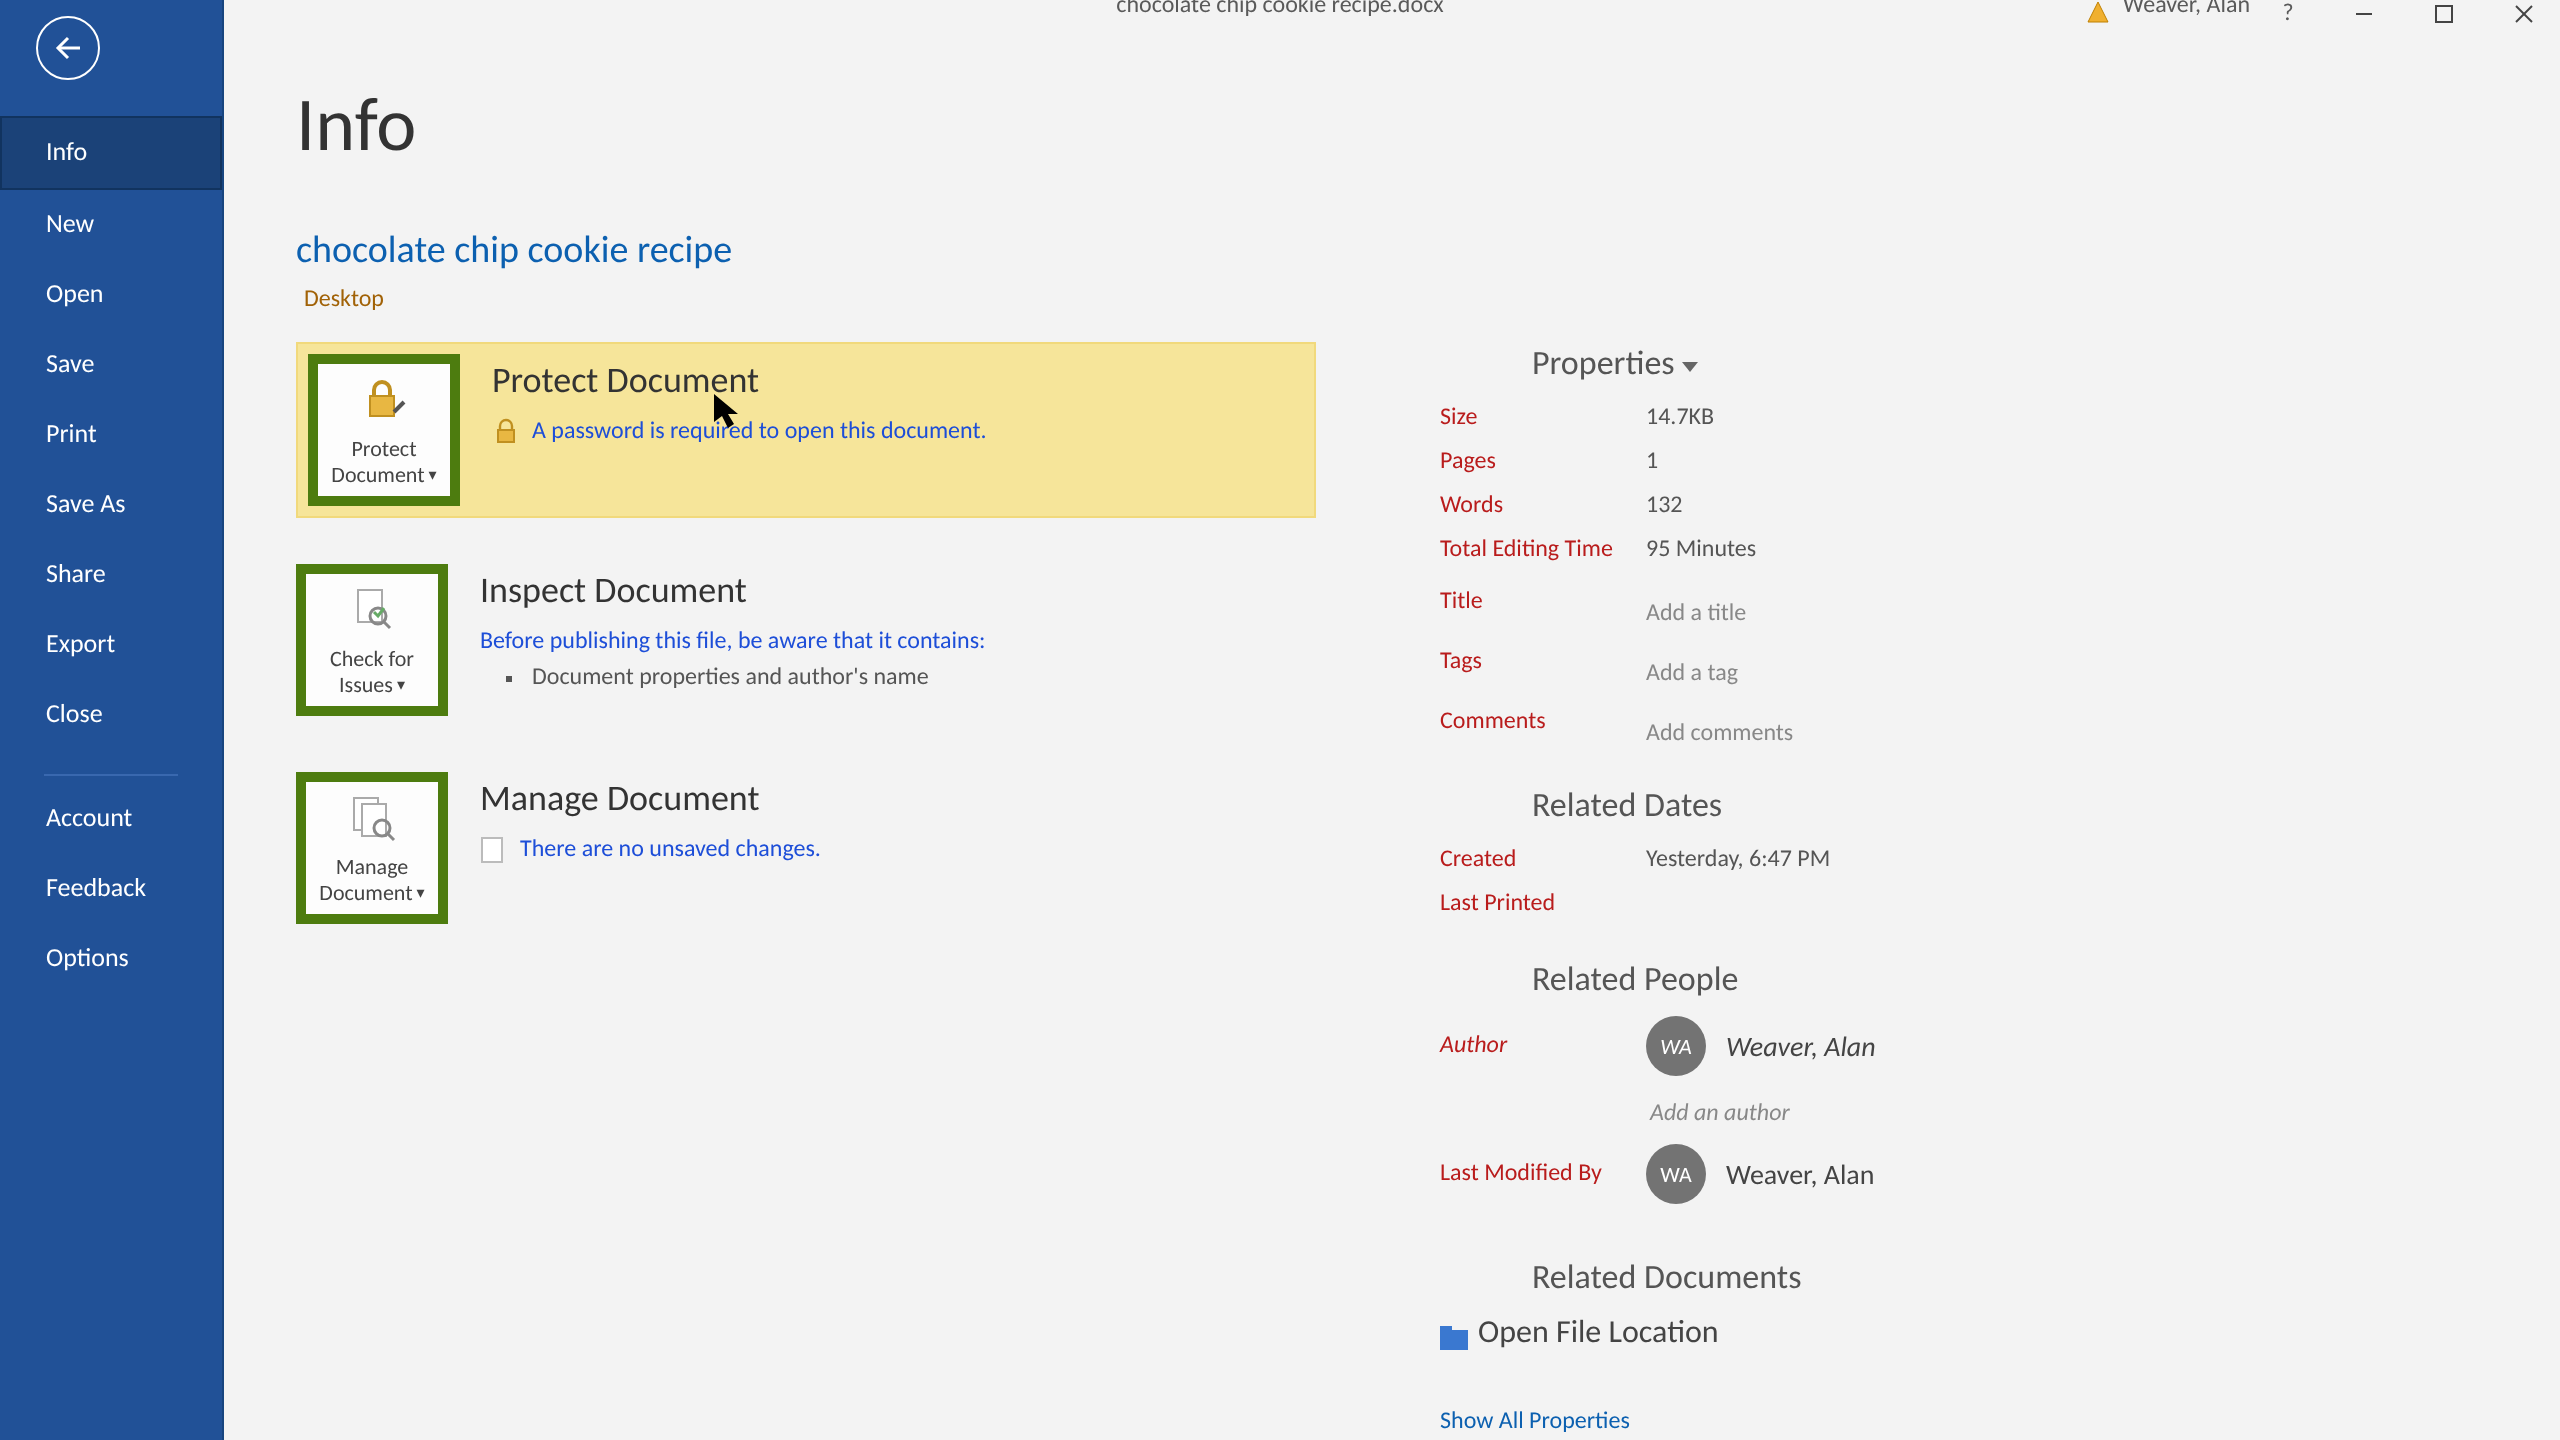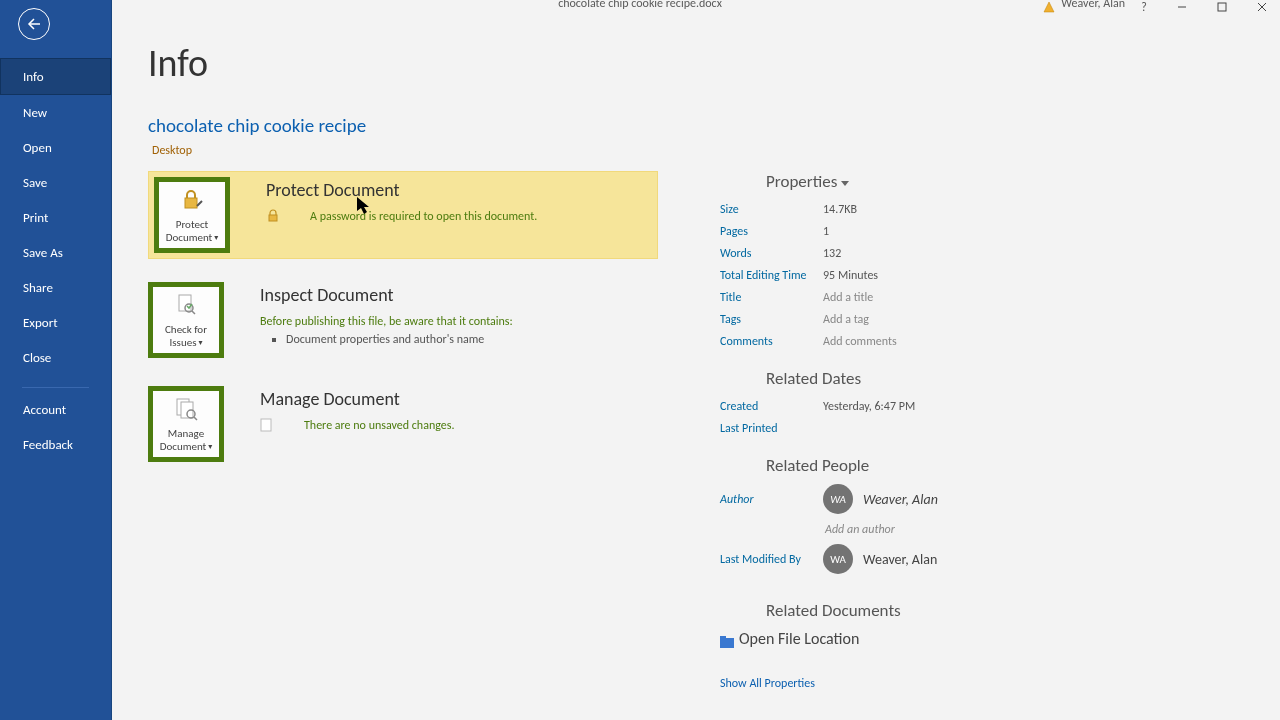--- a/index.html
+++ b/index.html
@@ -25,32 +25,32 @@
   .page-title { font-size:38px; font-weight:300; color:#333;}
   .doc-title { font-size:19px; color:#0c60b0; margin-top:28px;}
   .doc-loc { font-size:12px; color:#a16207; margin-top:6px; margin-left:4px;}
   .main-cols { display:flex; gap:62px; margin-top:14px;}
   .left-col { width:510px;}
   .right-col { width:360px;}
   .card { display:flex; margin-bottom:28px;}
   .card.highlight { background:#f6e59a; padding:5px; border:1px solid #f1d97c; margin-bottom:23px;}
   .big-btn { width:76px; height:76px; border:5px solid #4d7c0f; background:#fdfdfd; display:flex; flex-direction:column; align-items:center; justify-content:center; font-size:11px; color:#444; line-height:1.2; text-align:center; flex-shrink:0;}
   .big-btn .bicon { height:28px; display:flex; align-items:center; justify-content:center; margin-bottom:4px;}
-  .card-body { padding-left:36px; padding-top:2px;}
+  .card-body { padding-left:16px; padding-top:2px;}
   .card-body h3 { font-size:18px; font-weight:400; color:#333; margin-bottom:6px;}
-  .card-body .sub { font-size:12px; color:#4d7c0f; display:flex; align-items:center; line-height:1.5;gap:24px;}
+  .card-body .sub { font-size:12px; color:#1d4ed8; display:flex; align-items:center; line-height:1.5;}
   .card-body .small-icon { width:14px; height:14px; margin-right:6px; flex-shrink:0;}
   .card-body ul { font-size:12px; color:#555; padding-left:26px; list-style:square; margin-top:2px;}
   .section-h { font-size:17px; color:#555; margin-bottom:8px; display:flex; align-items:center;margin-left:46px;}
   .section-h .caret { margin-left:4px;}
   .prop-table { font-size:12px;}
   .prop-row { display:flex; margin-bottom:4px; align-items:center; min-height:18px;}
-  .prop-label { width:103px; color:#0369a1;}
+  .prop-label { width:103px; color:#b91c1c;}
   .prop-value { color:#555;}
-  .prop-value.placeholder { color:#888;}
+  .prop-value.placeholder { color:#888;margin-top:12px;}
   .avatar { width:30px; height:30px; border-radius:50%; background:#737373; color:#fff; font-size:11px; display:flex; align-items:center; justify-content:center; margin-right:10px;}
   .person-row { display:flex; align-items:center; margin-bottom:8px;}
   .person-name { font-size:14px; color:#444;}
   .link { font-size:12px; color:#0c60b0;}
   .folder-icon { width:14px; height:12px; display:inline-block; vertical-align:middle; margin-right:5px;}
   .cursor { position:absolute; left:357px; top:197px; pointer-events:none;}
   .dd { font-size:8px; margin-left:2px; position:relative; top:-1px;}
 </style>
 </head>
 <body>
@@ -97,20 +97,21 @@
     <div class="side-item">Open</div>
     <div class="side-item">Save</div>
     <div class="side-item">Print</div>
     <div class="side-item">Save As</div>
     <div class="side-item">Share</div>
     <div class="side-item">Export</div>
     <div class="side-item">Close</div>
     <div class="side-sep"></div>
     <div class="side-item">Account</div>
     <div class="side-item">Feedback</div>
+    <div class="side-item">Options</div>
   </div>
 </div>
 
 <div class="content">
   <h1 class="page-title">Info</h1>
   <div class="doc-title">chocolate chip cookie recipe</div>
   <div class="doc-loc">Desktop</div>
 
   <div class="main-cols">
 

